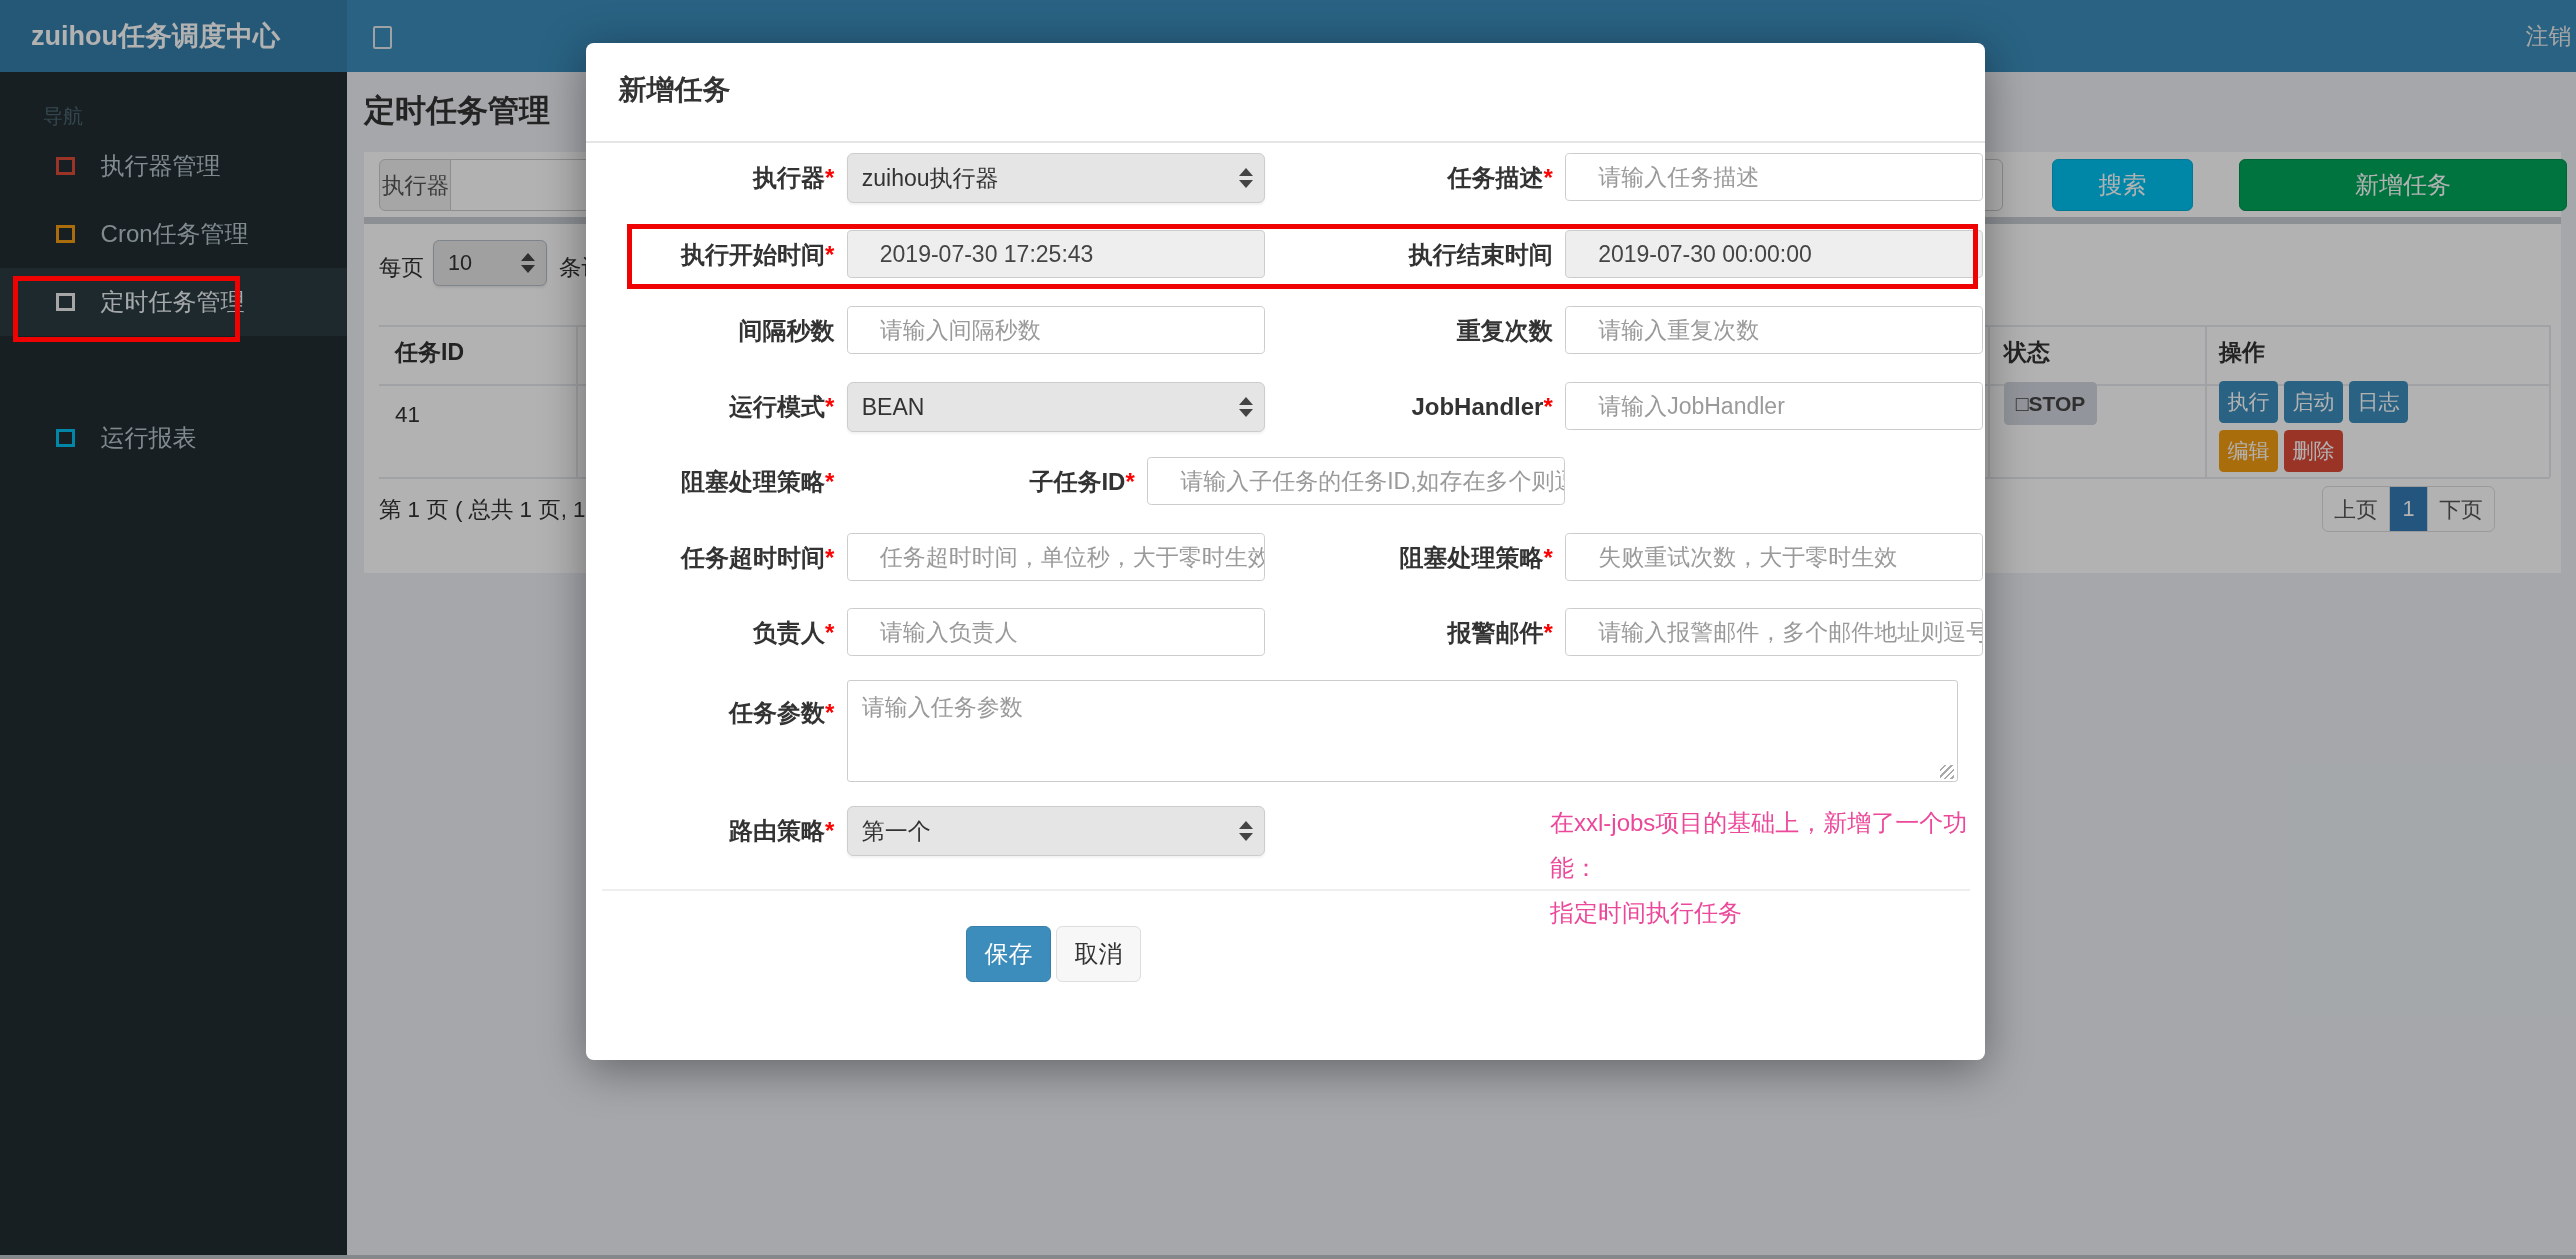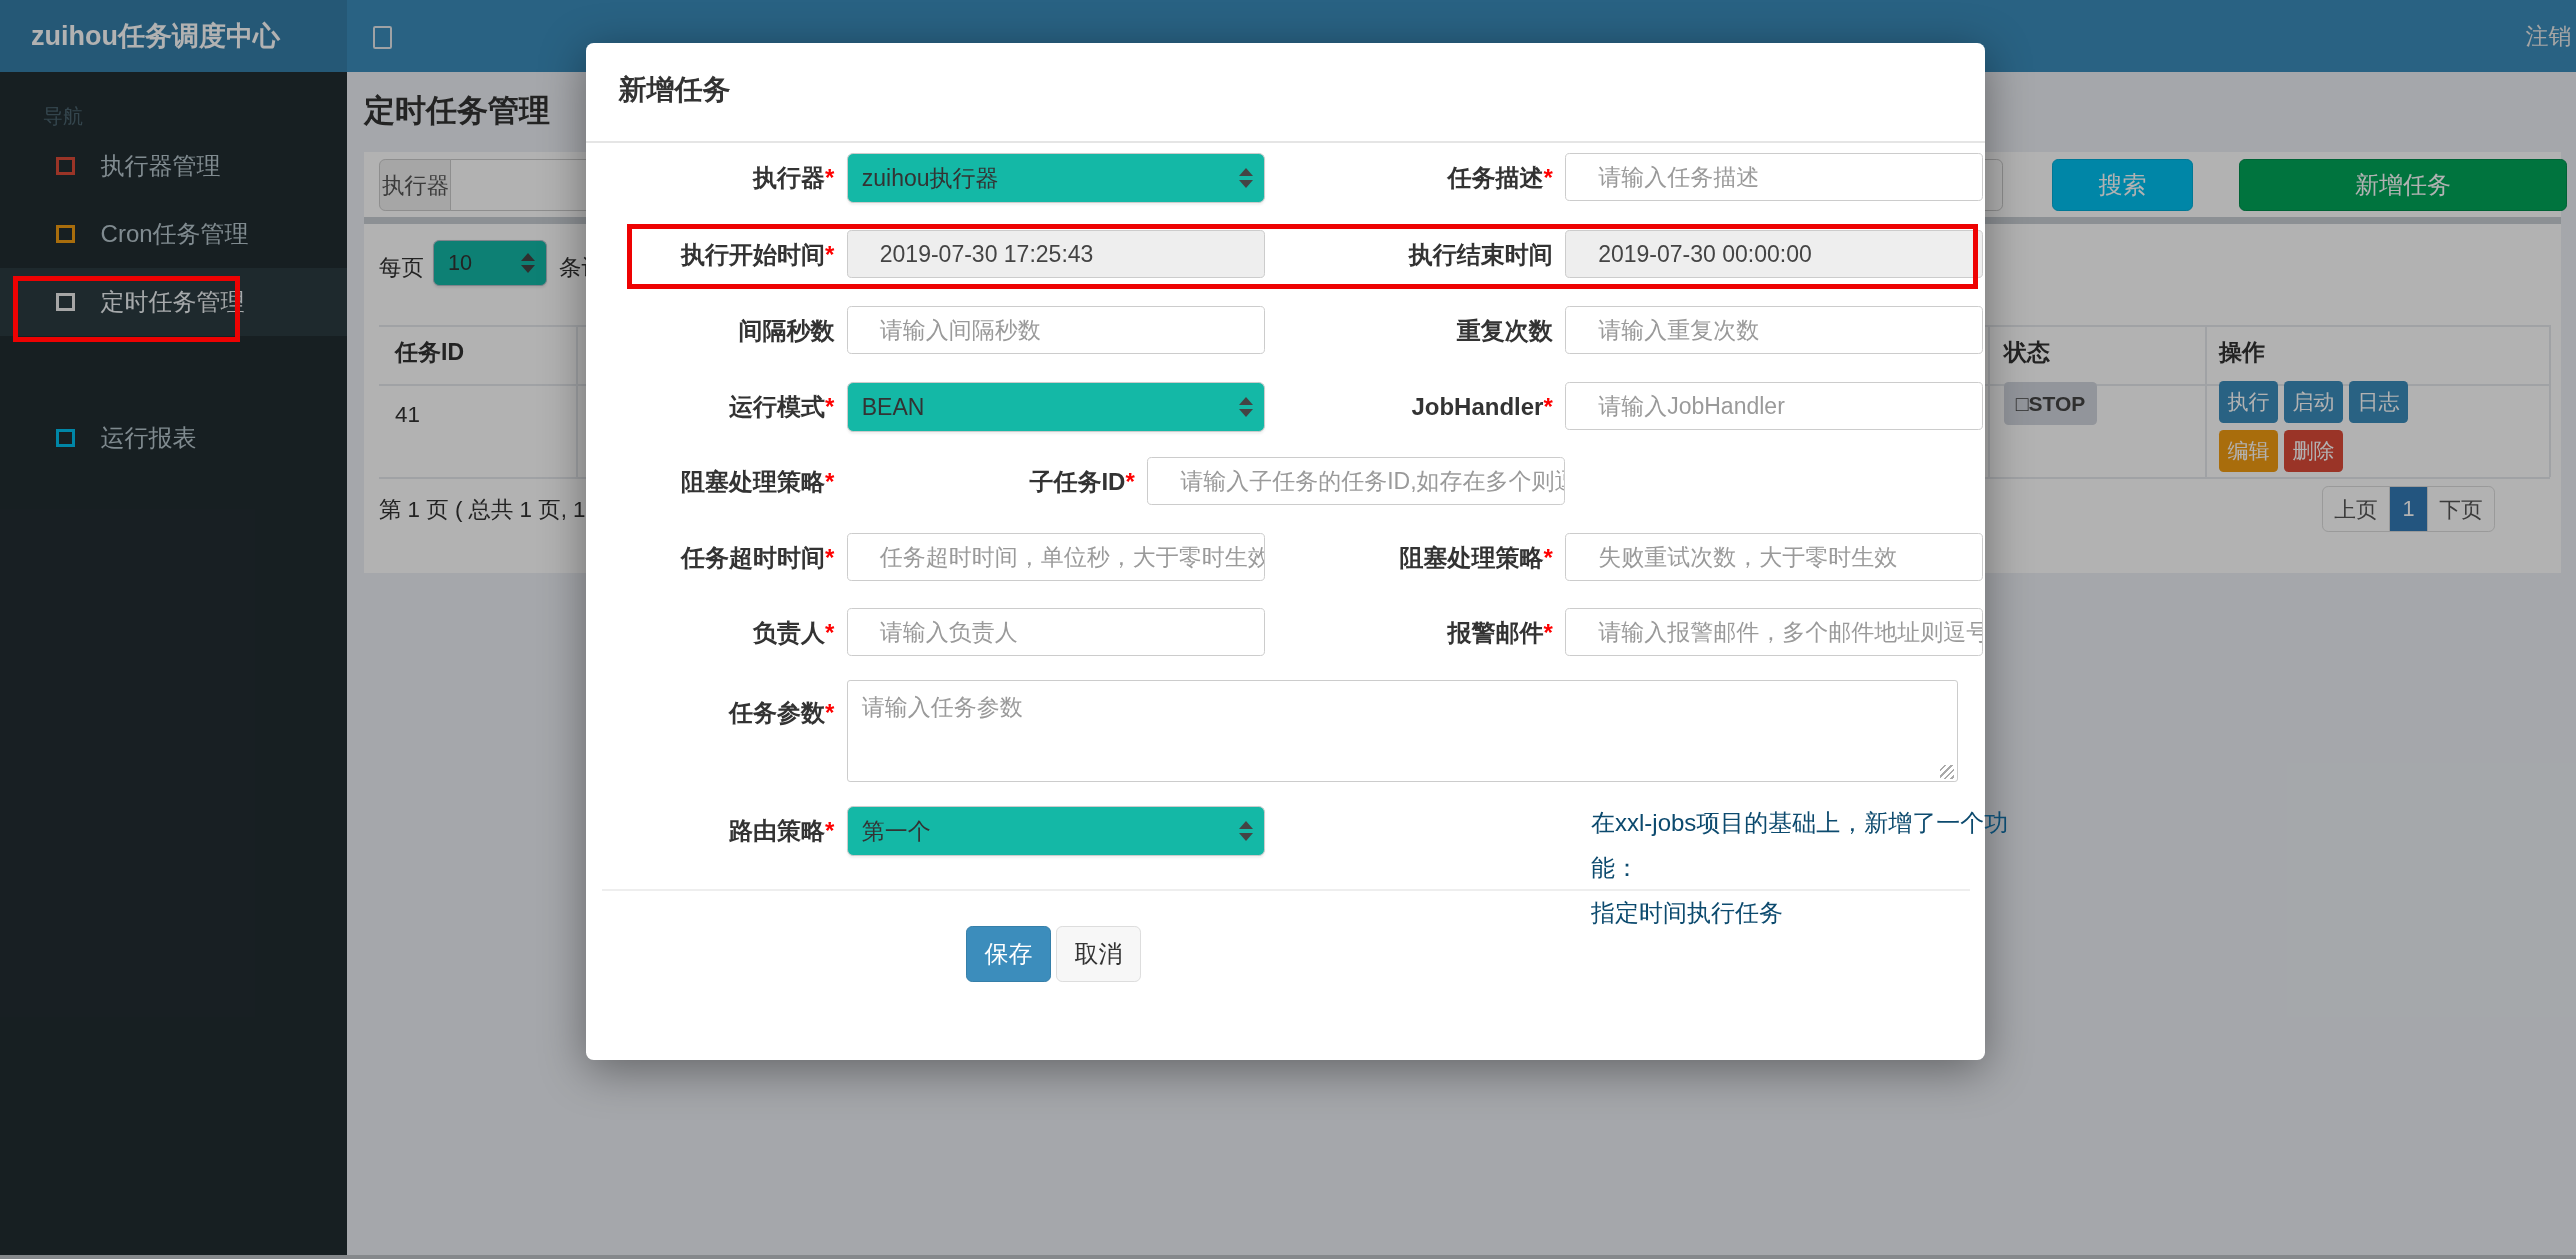--- a/index.html
+++ b/index.html
@@ -30,21 +30,21 @@
   .filter-addon{left:379px;top:159px;width:73px;height:52px;background:#eee;border:1.5px solid #ccc;
                 border-radius:6.2px 0 0 6.2px;color:#555;font-size:22.4px;display:flex;align-items:center;justify-content:center;}
   .filter-input{left:450px;top:159px;width:1553px;height:52px;background:#fff;border:1.5px solid #ccc;border-radius:0 6.2px 6.2px 0;}
   .btn{display:flex;align-items:center;justify-content:center;color:#fff;border-radius:6.2px;cursor:pointer;}
   .btn-search{left:2052px;top:159px;width:141px;height:52px;background:#00c0ef;border:1.5px solid #00acd6;font-size:24px;}
   .btn-add{left:2239px;top:159px;width:328px;height:52px;background:#00a65a;border:1.5px solid #008d4c;font-size:24px;}
   .filter-divider{left:364px;top:217px;width:2197px;height:7px;background:#c9ced4;}
 
   .perpage-label{left:379px;top:252px;font-size:22.4px;color:#333;}
   .perpage-suffix{left:559px;top:252px;font-size:22.4px;color:#333;}
-  .selectbox{background:#14b8a6;border:1.5px solid #b4bec8;border-radius:6.2px;display:flex;align-items:center;
+  .selectbox{background:#e5e5e5;border:1.5px solid #b4bec8;border-radius:6.2px;display:flex;align-items:center;
              padding:0 10.8px 0 14px;color:#333;}
   .sel-perpage{left:433px;top:240px;width:114px;height:46px;font-size:21.7px;box-shadow:0 1.5px 2.3px rgba(0,0,0,.08);}
   .sel-arrows{margin-left:auto;display:flex;flex-direction:column;align-items:center;line-height:0;}
   .sel-arrows i{display:block;width:0;height:0;border-left:7px solid transparent;border-right:7px solid transparent;}
   .sel-arrows i.up{border-bottom:8.5px solid #444;margin-bottom:3.9px;}
   .sel-arrows i.down{border-top:8.5px solid #444;}
 
   
   .th{font-size:23px;font-weight:bold;color:#333;top:337px;}
   .td{font-size:22.4px;color:#333;top:402px;}
@@ -83,21 +83,21 @@
   .finput.readonly{background:#eee;color:#444;}
   .finput .ph{color:#9a9a9a;}
   .fselect{width:418px;height:50px;font-size:23px;border-radius:6.2px;border:1.5px solid #ccc;box-shadow:0 1.5px 2.3px rgba(0,0,0,.06);}
   .frow{position:absolute;left:12.4px;display:flex;align-items:flex-start;}
   .frow .gap1{width:12.4px;flex:none;}
   .frow .gap2{width:12.4px;flex:none;}
   .ftextarea{width:1111px;height:102px;border:1.5px solid #ccc;border-radius:3.1px;background:#fff;
              font-size:23px;color:#9a9a9a;padding:10.8px 14px;position:relative;}
   .resize-handle{position:absolute;right:2.3px;bottom:2.3px;width:14px;height:14px;
       background:repeating-linear-gradient(135deg,transparent,transparent 3.1px,#aaa 3.1px,#aaa 4.6px);}
-  .note{position:absolute;left:1005px;top:757px;color:#0c4a6e;font-size:24px;line-height:45px;width:433px;}
+  .note{position:absolute;left:964px;top:757px;color:#ec4899;font-size:24px;line-height:45px;width:433px;}
   .btn-save{left:380px;top:883px;width:85px;height:56px;background:#3c8dbc;border:1.5px solid #367fa9;font-size:24px;}
   .btn-cancel{left:470px;top:883px;width:85px;height:56px;background:#f7f7f7;border:1.5px solid #ddd;
               color:#333 !important;font-size:24px;}
 
   
   .annot{border:5.4px solid #ee0202;z-index:200;background:transparent;}
   .annot-sidebar{left:13px;top:276px;width:227px;height:66px;}
   .annot-modal{left:627px;top:224px;width:1351px;height:65px;}
 </style>
 </head>

